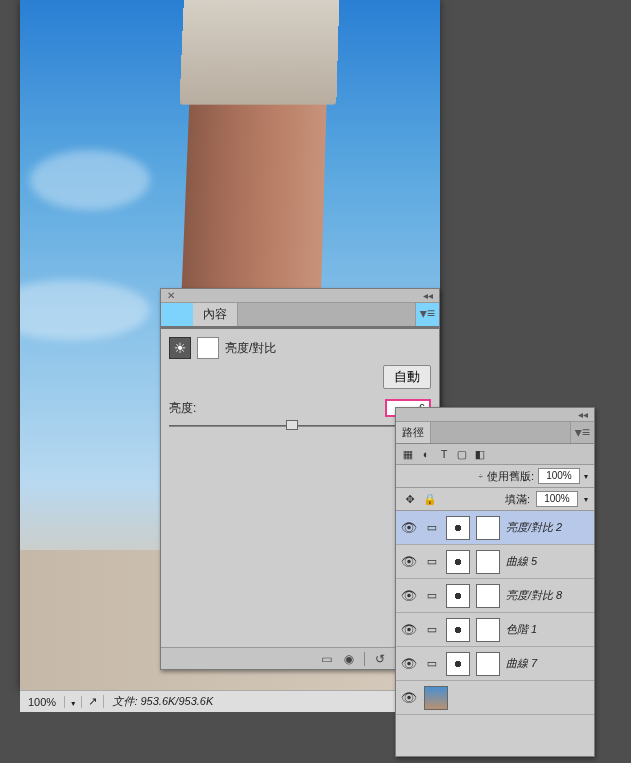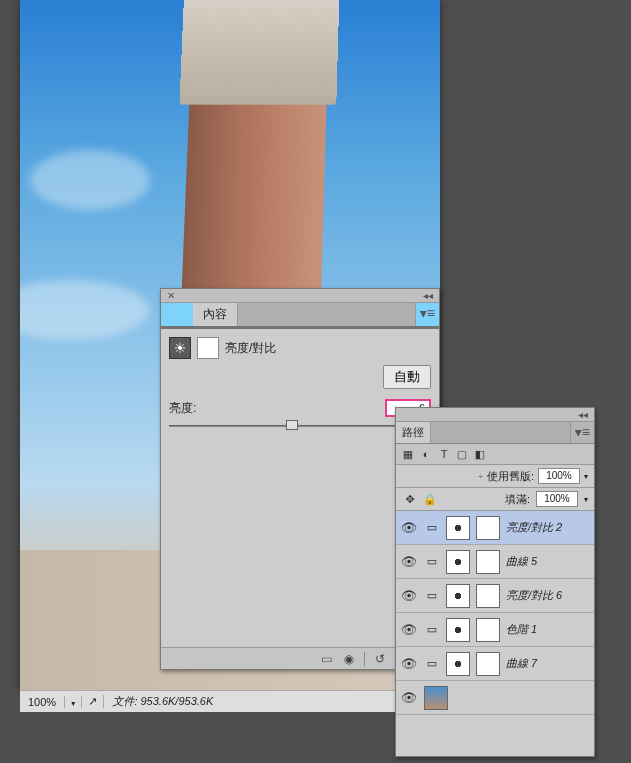--- a/index.html
+++ b/index.html
@@ -175,21 +175,21 @@
         <div class="tb-ico">▭</div>
         <div class="layer-thumb adj cv-thumb"></div>
         <div class="mask-thumb"></div>
         <div class="layer-name">曲線 5</div>
       </div>
       <div class="layer-item">
         <div class="vis-toggle">👁</div>
         <div class="tb-ico">▭</div>
         <div class="layer-thumb adj bc-thumb"></div>
         <div class="mask-thumb"></div>
-        <div class="layer-name">亮度/對比 6</div>
+        <div class="layer-name">亮度/對比 8</div>
       </div>
       <div class="layer-item">
         <div class="vis-toggle">👁</div>
         <div class="tb-ico">▭</div>
         <div class="layer-thumb adj gm-thumb"></div>
         <div class="mask-thumb"></div>
         <div class="layer-name">色階 1</div>
       </div>
       <div class="layer-item">
         <div class="vis-toggle">👁</div>

